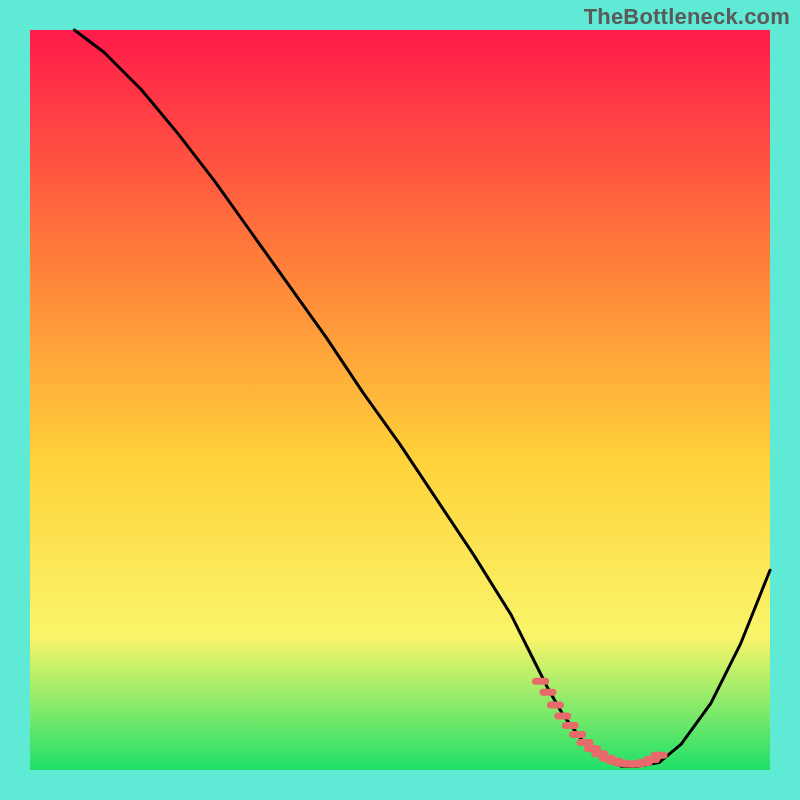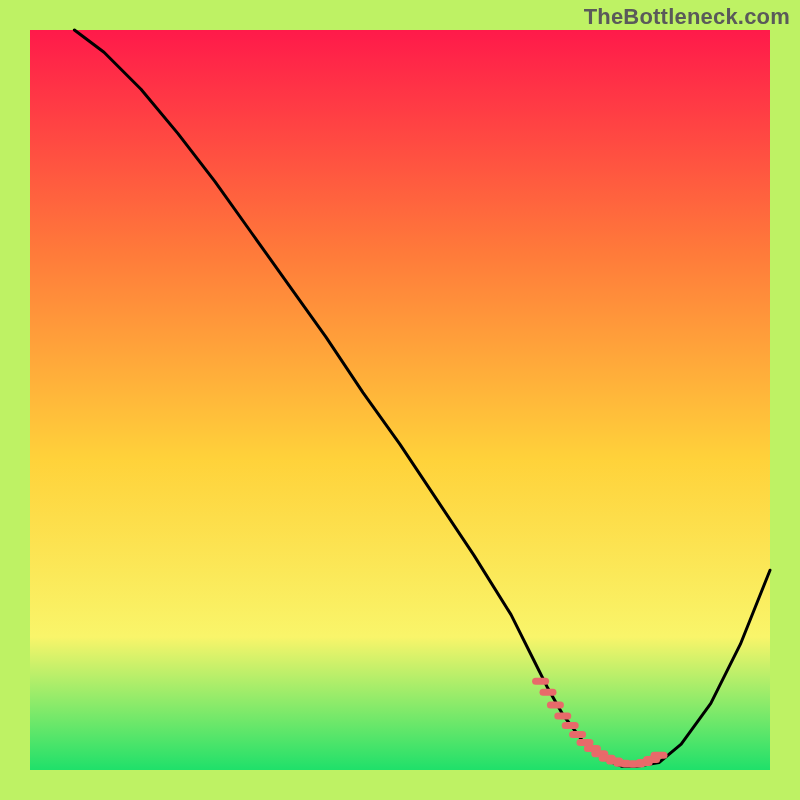--- a/index.html
+++ b/index.html
@@ -7,21 +7,21 @@
     padding: 0;
     width: 800px;
     height: 800px;
     background: #000;
     font-family: Arial, Helvetica, sans-serif;
   }
   .frame {
     position: relative;
     width: 800px;
     height: 800px;
-    background: #bef264;
+    background: #5eead4;
     text-align: center;
   }
   .watermark {
     position: absolute;
     top: 4px;
     right: 10px;
     color: #5a5a5a;
     font-size: 22px;
     font-weight: 600;
     letter-spacing: 0.2px;

